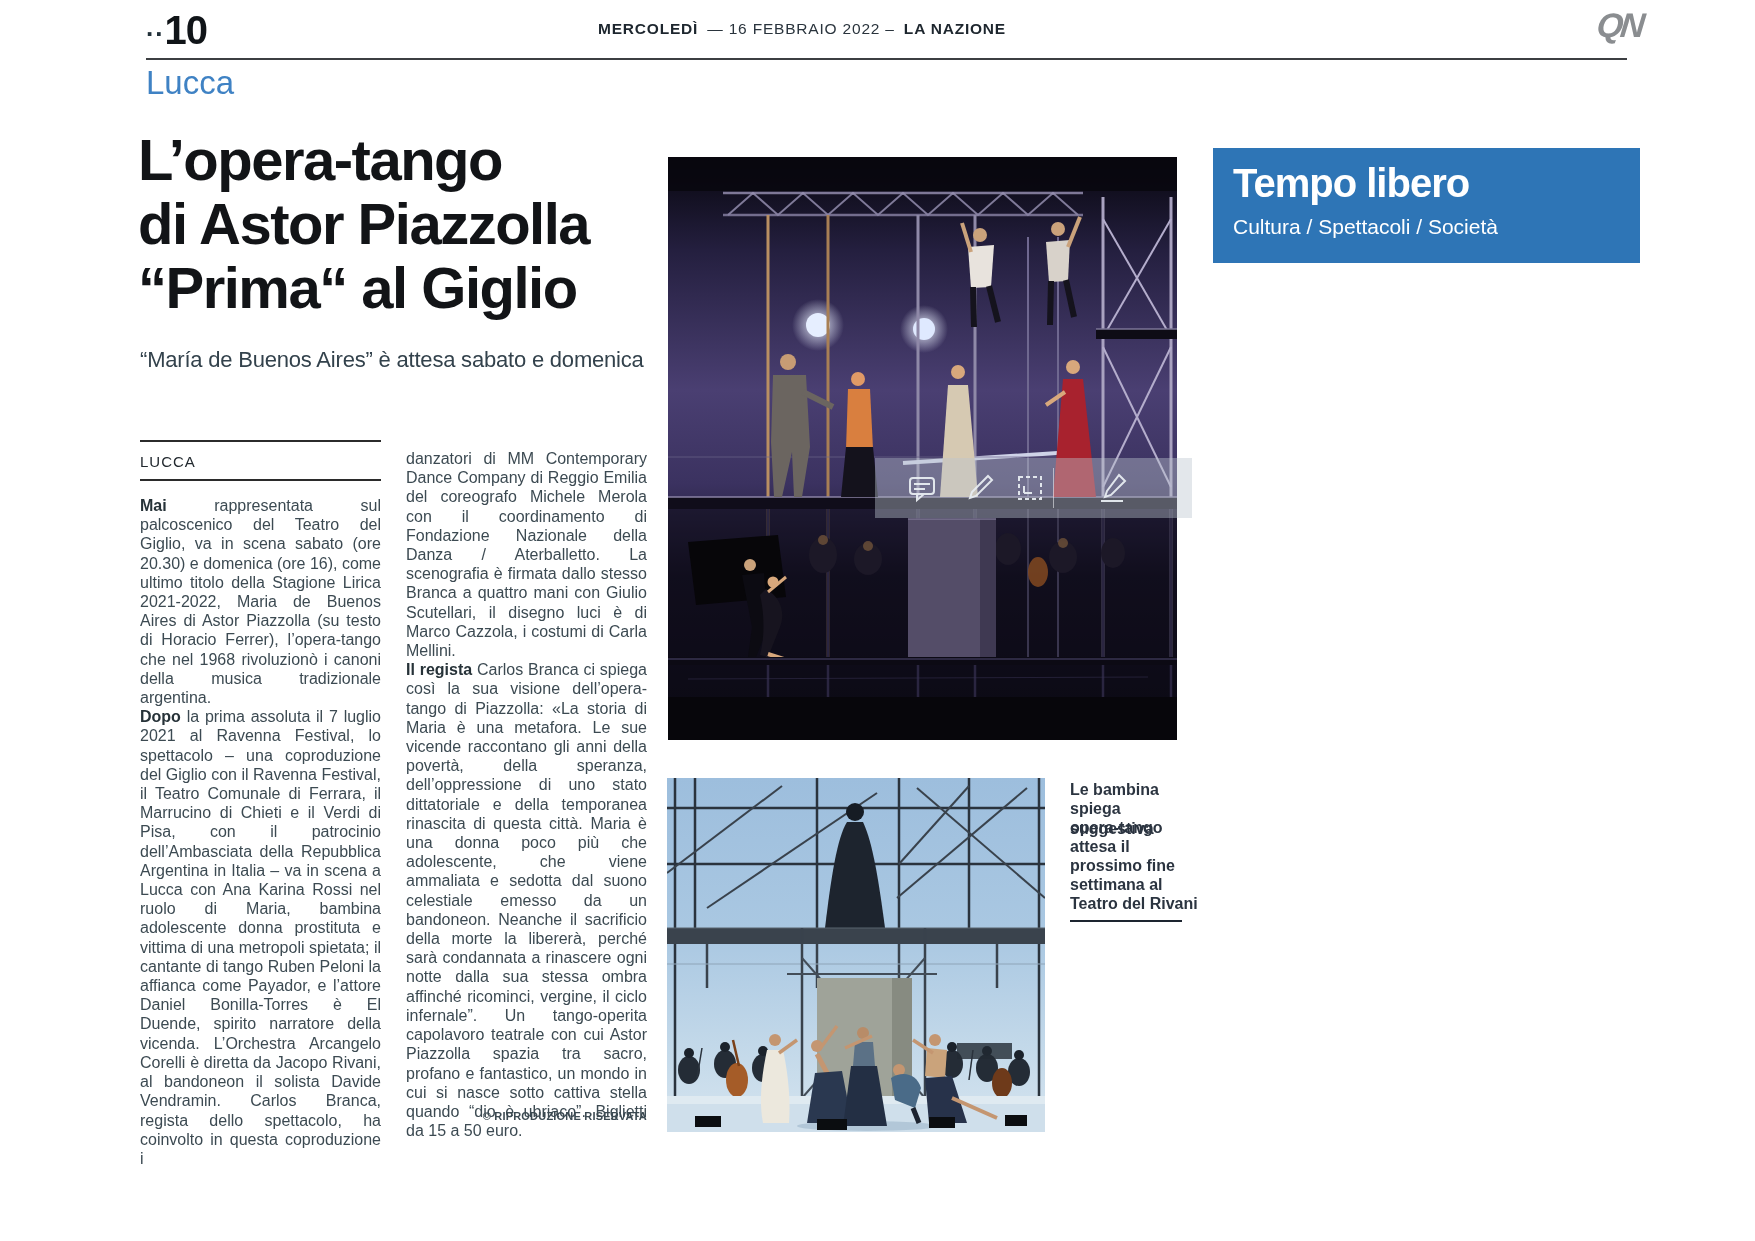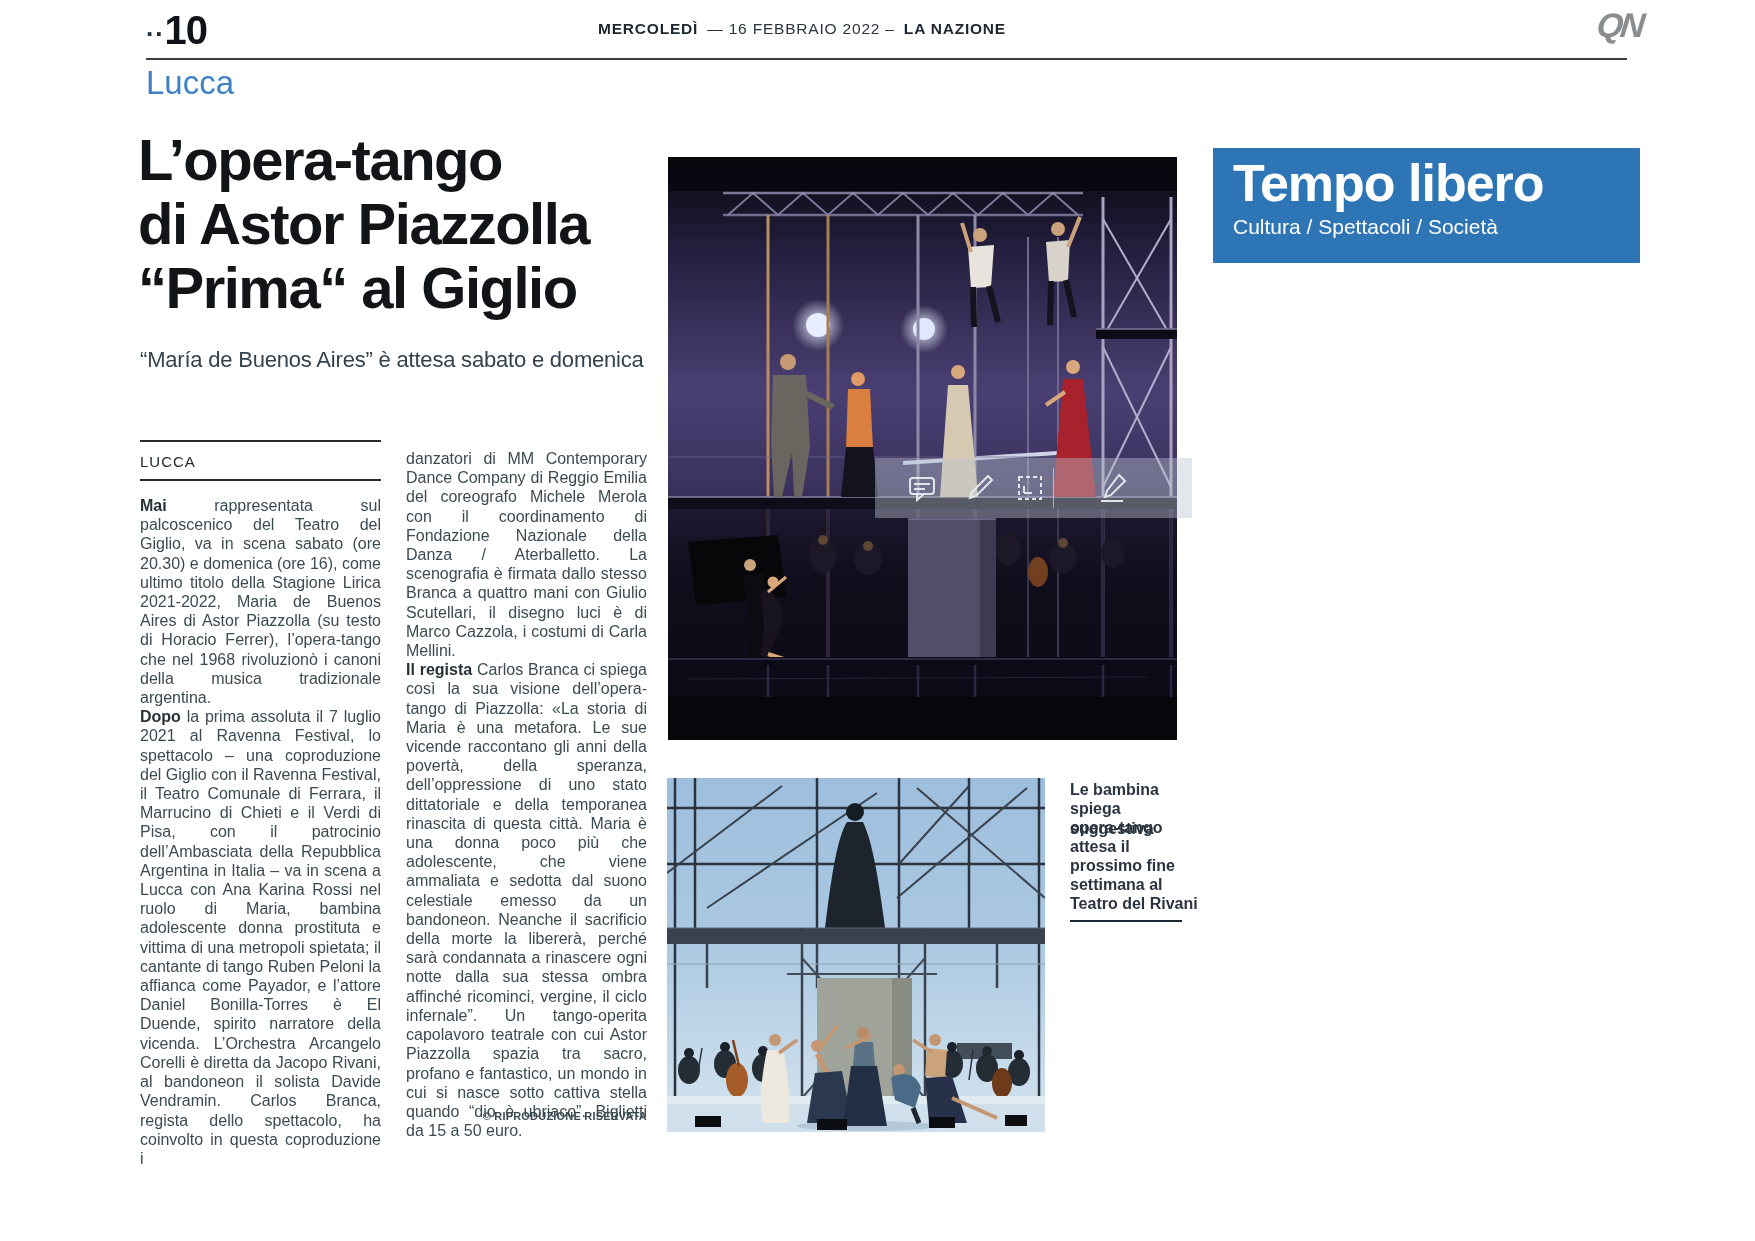--- a/index.html
+++ b/index.html
@@ -46,21 +46,21 @@
   #annot-toolbar .ic{position:absolute;top:13px;width:34px;height:34px;}
   #annot-toolbar .ic svg{width:34px;height:34px;display:block;}
   #tb-divider{position:absolute;left:178px;top:10px;width:1px;height:40px;background:rgba(245,248,250,.55);}
 
   
   .cap-line{left:1070px;width:130px;font-size:16px;font-weight:bold;line-height:19.5px;color:#2b3440;}
   #caption-rule{left:1070px;top:920px;width:112px;height:2px;background:#1d2530;}
 
   
   #tempo-box{left:1213px;top:148px;width:427px;height:115px;background:#2e75b6;box-sizing:border-box;padding:6px 0 0 20px;}
-  #tempo-title{color:#ffffff;font-size:52px;font-weight:900;letter-spacing:-1px;line-height:58px;}
+  #tempo-title{color:#ffffff;font-size:40px;font-weight:900;letter-spacing:-1px;line-height:58px;}
   #tempo-subtitle{color:#ffffff;font-size:21px;font-weight:400;margin-top:3px;}
 </style>
 </head>
 <body>
 
 <div id="page">
 
   <div class="abs" id="pagenum">
     <span class="dots">..</span><span class="num">10</span>
   </div>

